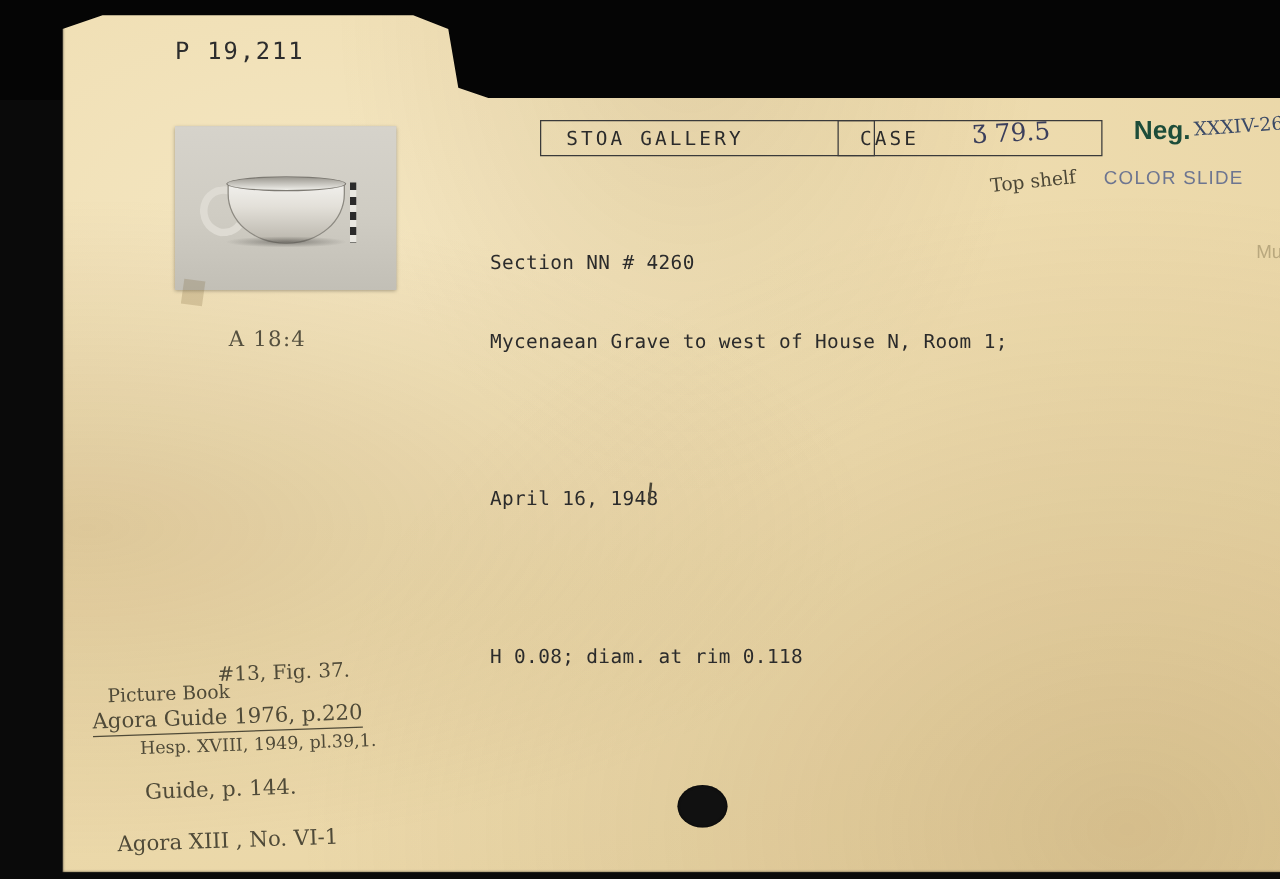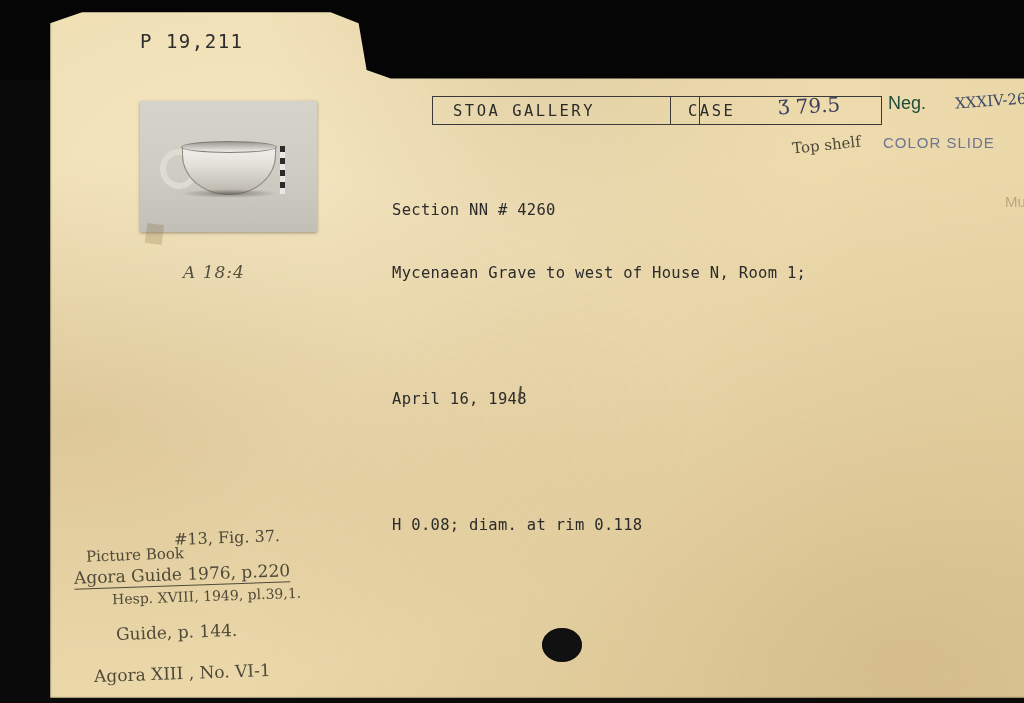--- a/index.html
+++ b/index.html
@@ -73,21 +73,20 @@
     font-size: 15.5px;
     letter-spacing: 0.3px;
     white-space: pre;
     line-height: 21px;
   }
 
   
   .hand {
     font-family: "DejaVu Serif", serif;
     color: #4a4637;
-    font-style: italic;
     white-space: pre;
   }
 
   
   #catnum {
     left: 90px;
     top: 22px;
     font-family: "DejaVu Sans Mono", monospace;
     font-size: 19px;
     letter-spacing: 1.5px;
@@ -225,25 +224,25 @@
     left: 742px;
     top: 128px;
     font-family: "DejaVu Serif", serif;
     font-size: 15px;
     color: #4c4736;
     transform: rotate(-6deg);
     z-index: 8;
   }
   #neg-label {
     position: absolute;
-    left: 838px;
+    left: 857px;
     top: 85px;
     font-family: "Liberation Sans", sans-serif;
-    font-weight: normal;
-    font-size: 18px;
+    font-weight: bold;
+    font-size: 21px;
     color: #1d4d3a;
     z-index: 8;
   }
   #neg-value {
     position: absolute;
     left: 905px;
     top: 84px;
     font-family: "DejaVu Serif", serif;
     font-size: 15px;
     color: #3b4a66;

